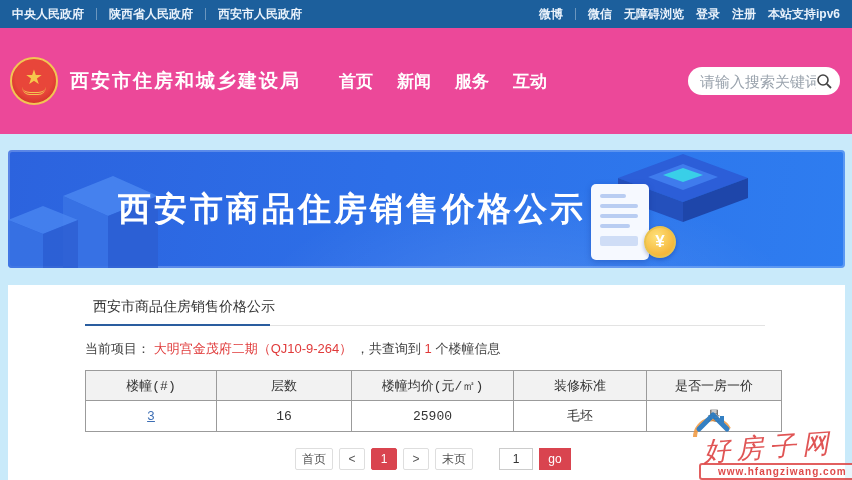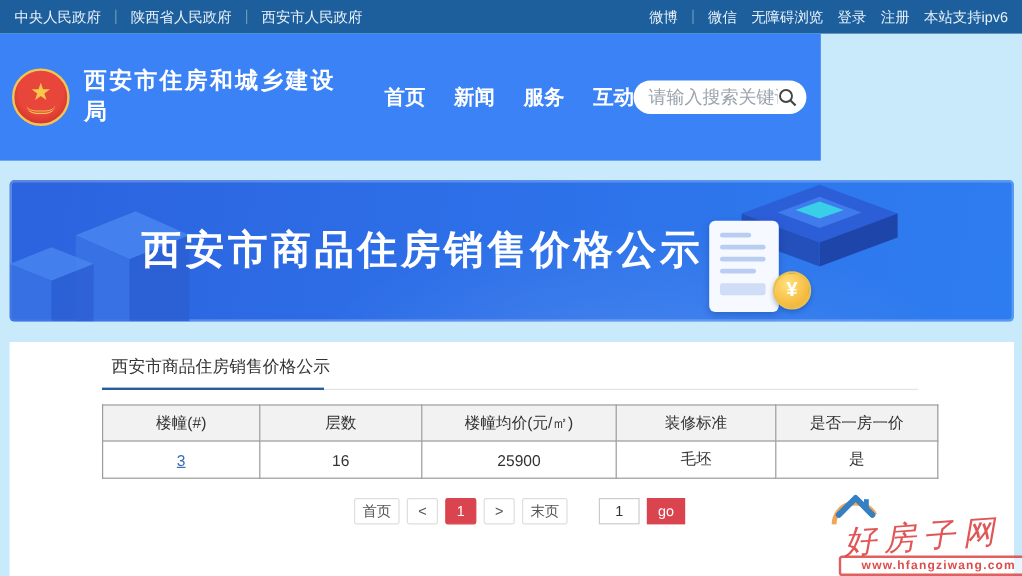--- a/index.html
+++ b/index.html
@@ -1,27 +1,27 @@
 <!DOCTYPE html>
 <html><head>
 <meta charset="utf-8">
 <style>
   * { margin:0; padding:0; box-sizing:border-box; }
   body { font-family:"Liberation Sans","DejaVu Sans",sans-serif; background:#e8eef2; }
   .page { position:relative; width:852px; height:480px; overflow:hidden; background:#c9eafa; }
 
   
   .topbar { position:absolute; left:0; top:0; width:852px; height:28px; background:#1c5f9c;
-            display:flex; align-items:center; justify-content:space-between; padding:0 12px; }
+            display:flex; align-items:center; justify-content:space-between; padding:0 12px;font-weight:bold; }
   .topbar a { color:#e9f2fb; font-size:12px; text-decoration:none; cursor:pointer; }
   .tb-group { display:flex; align-items:center; gap:12px; }
   .tb-sep { width:1px; height:12px; background:rgba(255,255,255,.35); }
 
   
-  .header { position:absolute; left:0; top:28px; width:684px; height:106px; background:#3b82f6;
+  .header { position:absolute; left:0; top:28px; width:852px; height:106px; background:#ec4899;
             display:flex; align-items:center; }
   .brand { display:flex; align-items:center; gap:12px; margin-left:10px; }
   .emblem { width:48px; height:48px; border-radius:50%; flex:0 0 48px;
             background:radial-gradient(circle at 50% 42%, #e8463a 0 55%, #c0221a 100%);
             border:2px solid #f2c553; position:relative; }
   .emblem::before { content:"★"; position:absolute; left:50%; top:42%; transform:translate(-50%,-50%);
                     color:#f6c84c; font-size:20px; line-height:1; }
   .emblem::after { content:""; position:absolute; left:10px; right:10px; bottom:8px; height:7px;
                    border-bottom:3px double #f2c553; border-radius:0 0 8px 8px; }
   .brand-titles { color:#fff; font-weight:bold; font-size:19px; line-height:26px; letter-spacing:2px; }
@@ -57,21 +57,21 @@
 
   
   .sidecyan { position:absolute; left:0; top:285px; width:8px; height:195px; background:#c9eafa; }
   .content { position:absolute; left:8px; right:7px; top:285px; height:195px; background:#fff; }
   .tabbar { position:relative; margin:12px 80px 0 77px; border-bottom:1px solid #e3e3e3; padding-bottom:9px; }
   .tab { font-size:14px; color:#333; padding-left:8px; cursor:pointer; }
   .tab-underline { position:absolute; left:0; bottom:-1px; width:185px; height:2px; background:#2a5d9f; }
   .infoline { margin:14px 0 0 77px; font-size:13px; color:#444; }
   .infoline .red { color:#e03a3a; }
 
-  table.price { margin:12px 0 0 77px; border-collapse:collapse; table-layout:fixed; }
+  table.price { margin:12px 0 0 77px; border-collapse:collapse; table-layout:fixed;font-family:Liberation Mono, monospace; }
   table.price th, table.price td { border:1px solid #9b9b9b; text-align:center; font-size:13px; color:#333;
                                    height:30px; font-weight:normal; }
   table.price th { background:#f2f2f2; }
   table.price td { height:31px; background:#fff; }
   td a.bld { color:#3d6eb4; text-decoration:underline; cursor:pointer; }
 
   .pager { margin:16px 0 0 77px; width:696px; display:flex; align-items:center; justify-content:center; gap:6px;
            font-size:12px; color:#555; }
   .pbtn { min-width:26px; height:22px; padding:0 6px; display:flex; align-items:center; justify-content:center;
           border:1px solid #dedede; background:#fff; border-radius:2px; cursor:pointer; }
@@ -170,20 +170,27 @@
   </div>
 
   <div class="sidecyan"></div>
   <div class="content">
 
     <div class="tabbar">
       <span class="tab">西安市商品住房销售价格公示</span>
       <span class="tab-underline"></span>
     </div>
 
+    <div class="infoline">
+      <span>当前项目：</span>
+      <span class="red">大明宫金茂府二期（QJ10-9-264）</span>
+      <span>，共查询到</span>
+      <span class="red">1</span>
+      <span>个楼幢信息</span>
+    </div>
 
     <table class="price">
       <colgroup>
         <col style="width:131px">
           <col style="width:135px">
           <col style="width:162px">
         <col style="width:133px">
           <col style="width:135px">
       </colgroup>
       <thead>

